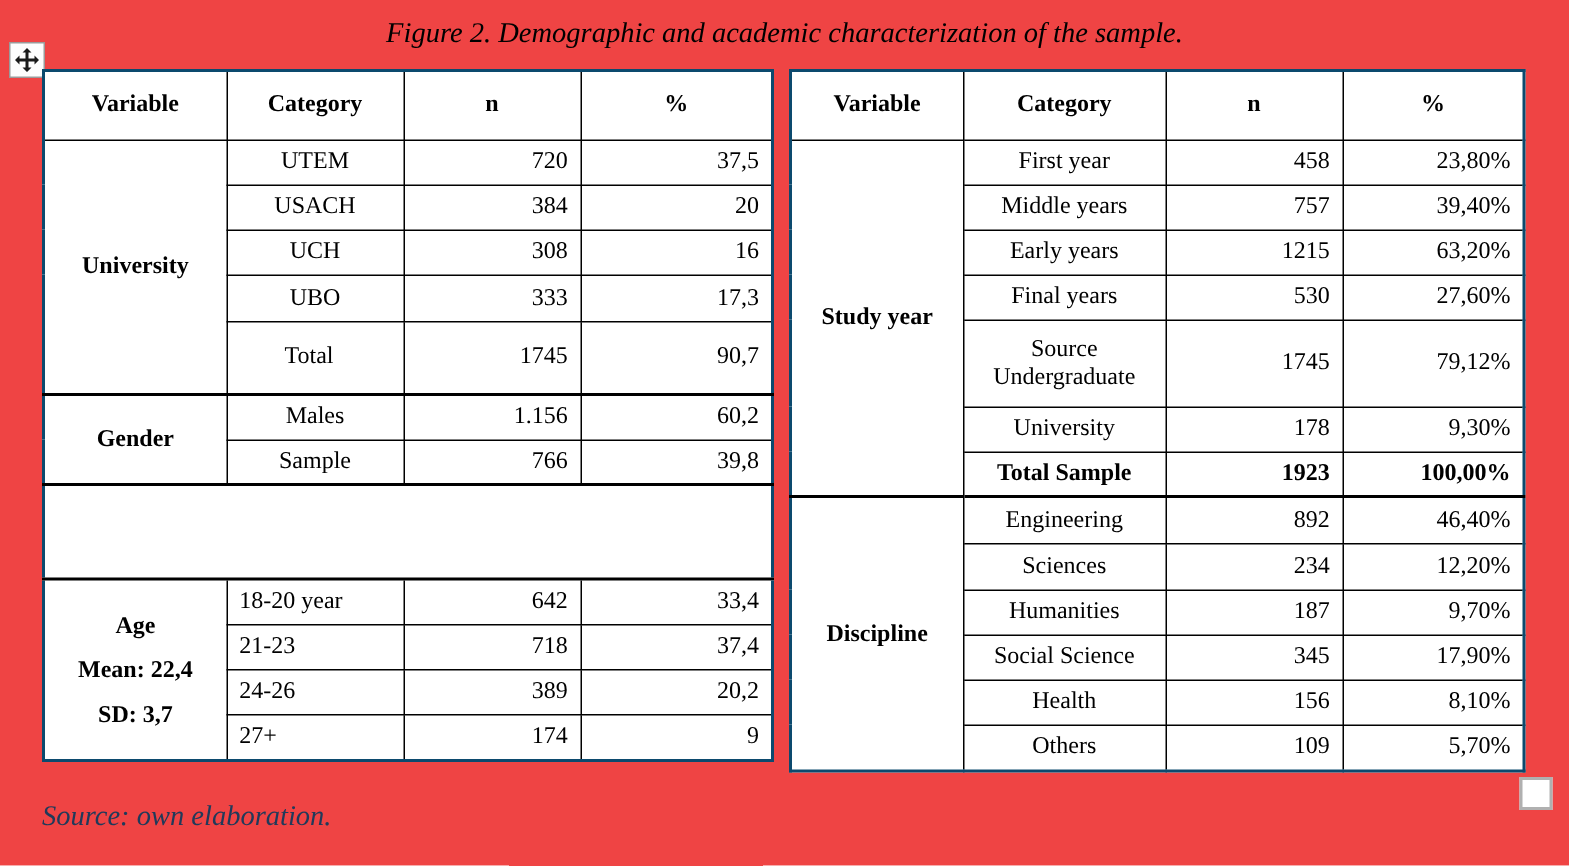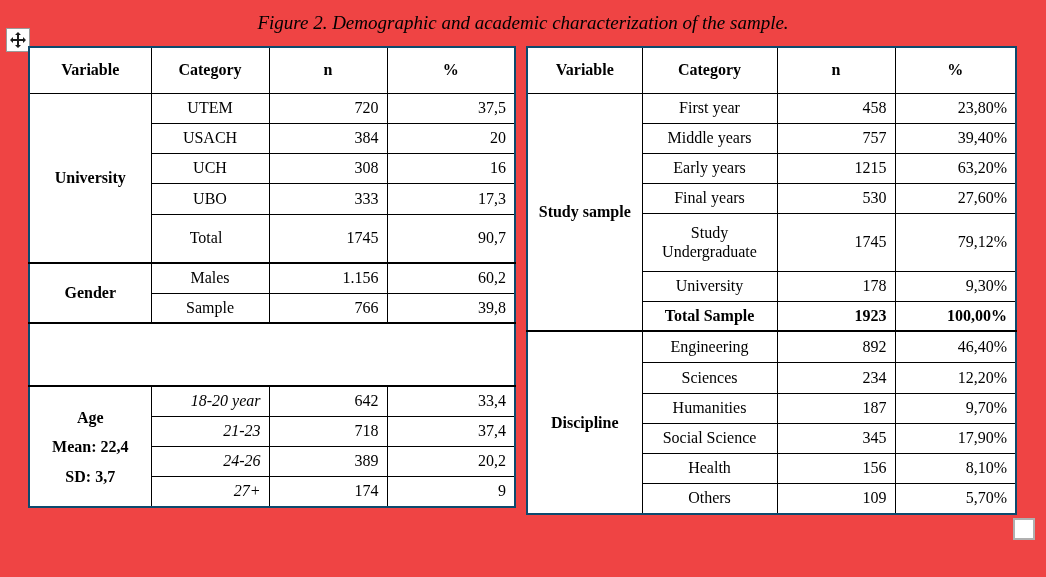--- a/index.html
+++ b/index.html
@@ -19,21 +19,21 @@
   table.tbl { position:absolute; top:46px; border-collapse:collapse; table-layout:fixed;
               background:#fff; border:2px solid #0c4a6e; }
   table.tbl td { border:1px solid #000; font-size:16px; padding:0 8px;
                  vertical-align:middle; overflow:hidden; }
   .tbl-left  { left:28px;  width:486px; }
   .tbl-right { left:526px; width:489px; }
 
   tr.hdr td { font-weight:bold; text-align:center; }
   td.var  { font-weight:bold; text-align:center; }
   td.cat  { text-align:center; }
-  td.catc { text-align:right;font-style:italic; }
+  td.catc { text-align:left; }
   td.num  { text-align:right; }
   td.gray-r { border-right-color:#bfbfbf; }
   tr.sec td { border-top-width:2px; }
   tr.bold-row td { font-weight:bold; }
   .two-line { line-height:19px; }
   .age-line { line-height:29px; font-weight:bold; }
   .age-sd { margin-top:1px; }
 
   .source { position:absolute; left:28px; top:534px; font-style:italic;
             font-size:19px; color:#203a5a; }
@@ -143,42 +143,42 @@
         <col style="width:121px">
       </colgroup>
     <tbody>
         <tr class="hdr" style="height:46px">
       <td>Variable</td>
       <td class="gray-r">Category</td>
       <td class="gray-r">n</td>
       <td>%</td>
     </tr>
     <tr style="height:30px">
-      <td class="var" rowspan="7">Study sample</td>
+      <td class="var" rowspan="7">Study year</td>
       <td class="cat">First year</td>
       <td class="num">458</td>
       <td class="num">23,80%</td>
     </tr>
     <tr style="height:30px">
       <td class="cat">Middle years</td>
       <td class="num">757</td>
       <td class="num">39,40%</td>
     </tr>
     <tr style="height:30px">
       <td class="cat">Early years</td>
       <td class="num">1215</td>
       <td class="num">63,20%</td>
     </tr>
     <tr style="height:30px">
       <td class="cat">Final years</td>
       <td class="num">530</td>
       <td class="num">27,60%</td>
     </tr>
     <tr style="height:58px">
-      <td class="cat two-line">Study Undergraduate</td>
+      <td class="cat two-line">Source Undergraduate</td>
       <td class="num">1745</td>
       <td class="num">79,12%</td>
     </tr>
     <tr style="height:30px">
       <td class="cat">University</td>
       <td class="num">178</td>
       <td class="num">9,30%</td>
     </tr>
     <tr class="bold-row" style="height:30px">
       <td class="cat">Total Sample</td>
@@ -214,14 +214,15 @@
     <tr style="height:31px">
       <td class="cat">Others</td>
       <td class="num">109</td>
       <td class="num">5,70%</td>
     </tr>
   </tbody>
     </table>
 
   <div class="resize-handle"></div>
 
+  <div class="source">Source: own elaboration.</div>
 
 </div>
 
 </body></html>

